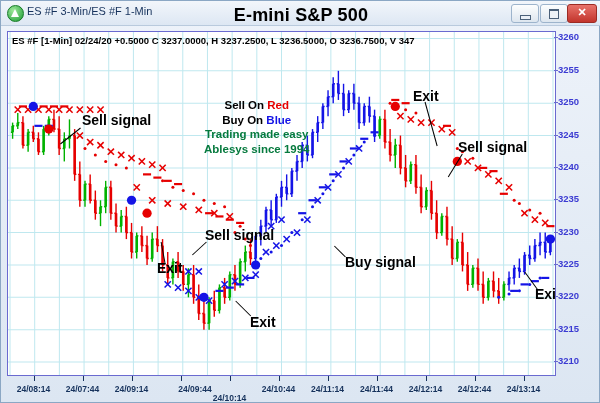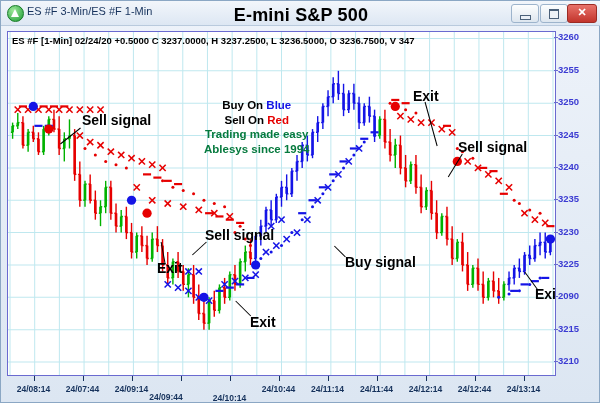--- a/index.html
+++ b/index.html
@@ -755,22 +755,22 @@
         <line x1="197" y1="210" x2="183" y2="223" stroke="#000" stroke-width="1"></line>
         <line x1="241" y1="284" x2="226" y2="269" stroke="#000" stroke-width="1"></line>
         <line x1="335" y1="225" x2="324" y2="214" stroke="#000" stroke-width="1"></line>
         <line x1="414" y1="70" x2="426" y2="114" stroke="#000" stroke-width="1"></line>
         <line x1="451" y1="122" x2="437" y2="145" stroke="#000" stroke-width="1"></line>
         <line x1="526" y1="258" x2="513" y2="240" stroke="#000" stroke-width="1"></line>
       </svg>
     <div id="info-bar">ES #F [1-Min] 02/24/20  +0.5000 C 3237.0000, H 3237.2500, L 3236.5000, O 3236.7500, V 347</div>
 
     <div id="legend">
+      <div><span class="c-black">Sell On </span><span class="c-red">Red</span></div>
       <div><span class="c-black">Buy On </span><span class="c-blue">Blue</span></div>
-      <div><span class="c-black">Sell On </span><span class="c-red">Red</span></div>
       <div class="c-green">Trading made easy</div>
       <div class="c-green">Ablesys since 1994</div>
     </div>
 
   <div class="ann" style="left: 74px; top: 80px;">Sell signal</div>
       <div class="ann" style="left: 149px; top: 228px;">Exit</div>
       <div class="ann" style="left: 197px; top: 195px;">Sell signal</div>
       <div class="ann" style="left: 242px; top: 282px;">Exit</div>
       <div class="ann" style="left: 337px; top: 222px;">Buy signal</div>
       <div class="ann" style="left: 405px; top: 56px;">Exit</div>
@@ -788,35 +788,35 @@
       <div class="ytick" style="top: 97.5472px;">3245</div>
       <div class="ytickline" style="top: 103.547px;"></div>
       <div class="ytick" style="top: 129.906px;">3240</div>
       <div class="ytickline" style="top: 135.906px;"></div>
       <div class="ytick" style="top: 162.264px;">3235</div>
       <div class="ytickline" style="top: 168.264px;"></div>
       <div class="ytick" style="top: 194.623px;">3230</div>
       <div class="ytickline" style="top: 200.623px;"></div>
       <div class="ytick" style="top: 226.981px;">3225</div>
       <div class="ytickline" style="top: 232.981px;"></div>
-      <div class="ytick" style="top: 259.34px;">2090</div>
+      <div class="ytick" style="top: 259.34px;">3220</div>
       <div class="ytickline" style="top: 265.34px;"></div>
       <div class="ytick" style="top: 291.698px;">3215</div>
       <div class="ytickline" style="top: 297.698px;"></div>
       <div class="ytick" style="top: 324.057px;">3210</div>
       <div class="ytickline" style="top: 330.057px;"></div>
     </div>
   <div id="xaxis">
       <div class="xtick" style="left: 26.5px;">24/08:14</div>
       <div class="xtickline" style="left: 26.5px;"></div>
       <div class="xtick" style="left: 75.5px;">24/07:44</div>
       <div class="xtickline" style="left: 75.5px;"></div>
       <div class="xtick" style="left: 124.5px;">24/09:14</div>
       <div class="xtickline" style="left: 124.5px;"></div>
-      <div class="xtick" style="left: 159px; margin-top: 8px;">24/09:44</div>
+      <div class="xtick" style="left: 188px;">24/09:44</div>
       <div class="xtickline" style="left: 173.5px;"></div>
       <div class="xtick" style="left: 222.5px; margin-top: 9px;">24/10:14</div>
       <div class="xtickline" style="left: 222.5px;"></div>
       <div class="xtick" style="left: 271.5px;">24/10:44</div>
       <div class="xtickline" style="left: 271.5px;"></div>
       <div class="xtick" style="left: 320.5px;">24/11:14</div>
       <div class="xtickline" style="left: 320.5px;"></div>
       <div class="xtick" style="left: 369.5px;">24/11:44</div>
       <div class="xtickline" style="left: 369.5px;"></div>
       <div class="xtick" style="left: 418.5px;">24/12:14</div>

